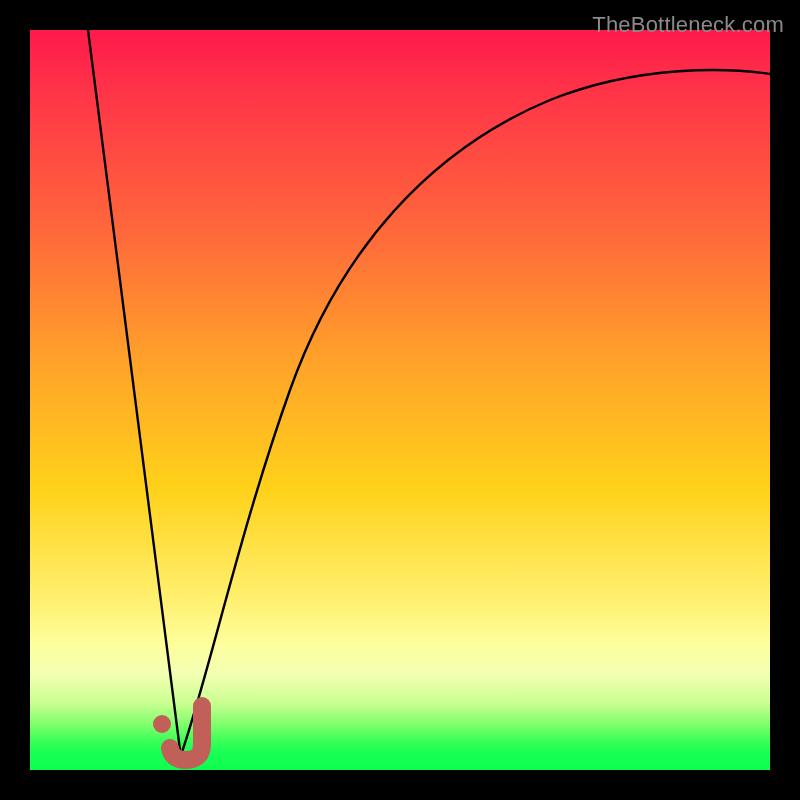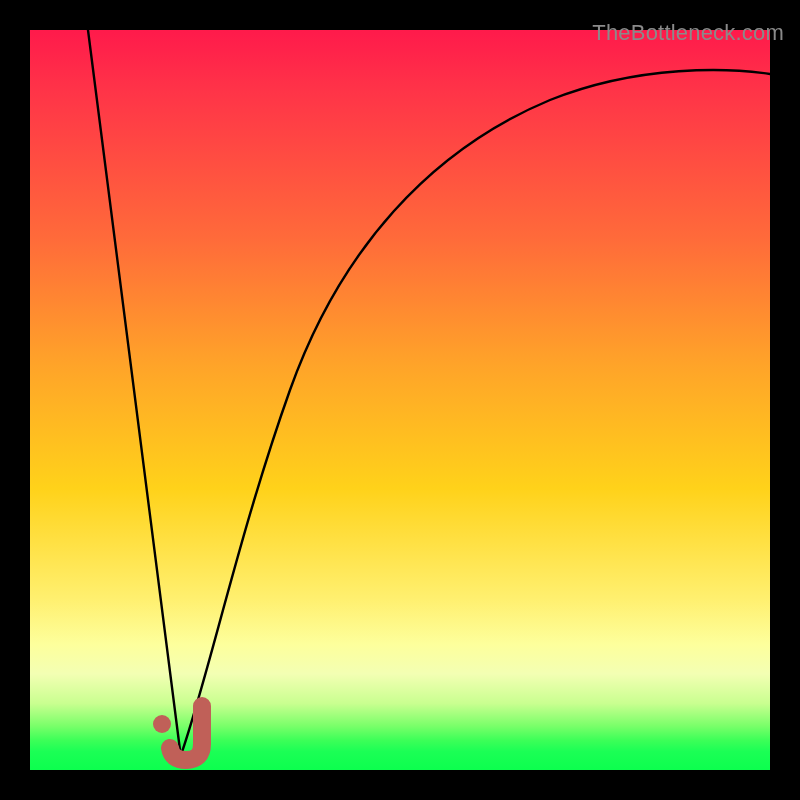--- a/index.html
+++ b/index.html
@@ -62,21 +62,21 @@
     stroke: #c06058;
     stroke-width: 18;
     stroke-linecap: round;
     stroke-linejoin: round;
   }
   .j-dot {
     fill: #c06058;
   }
   .watermark {
     position: absolute;
-    top: 20px;
+    top: 12px;
     right: 16px;
     color: #8a8a8a;
     font-family: Arial, Helvetica, sans-serif;
     font-size: 22px;
     letter-spacing: 0.2px;
     user-select: none;
   }
 </style>
 </head>
 <body>

